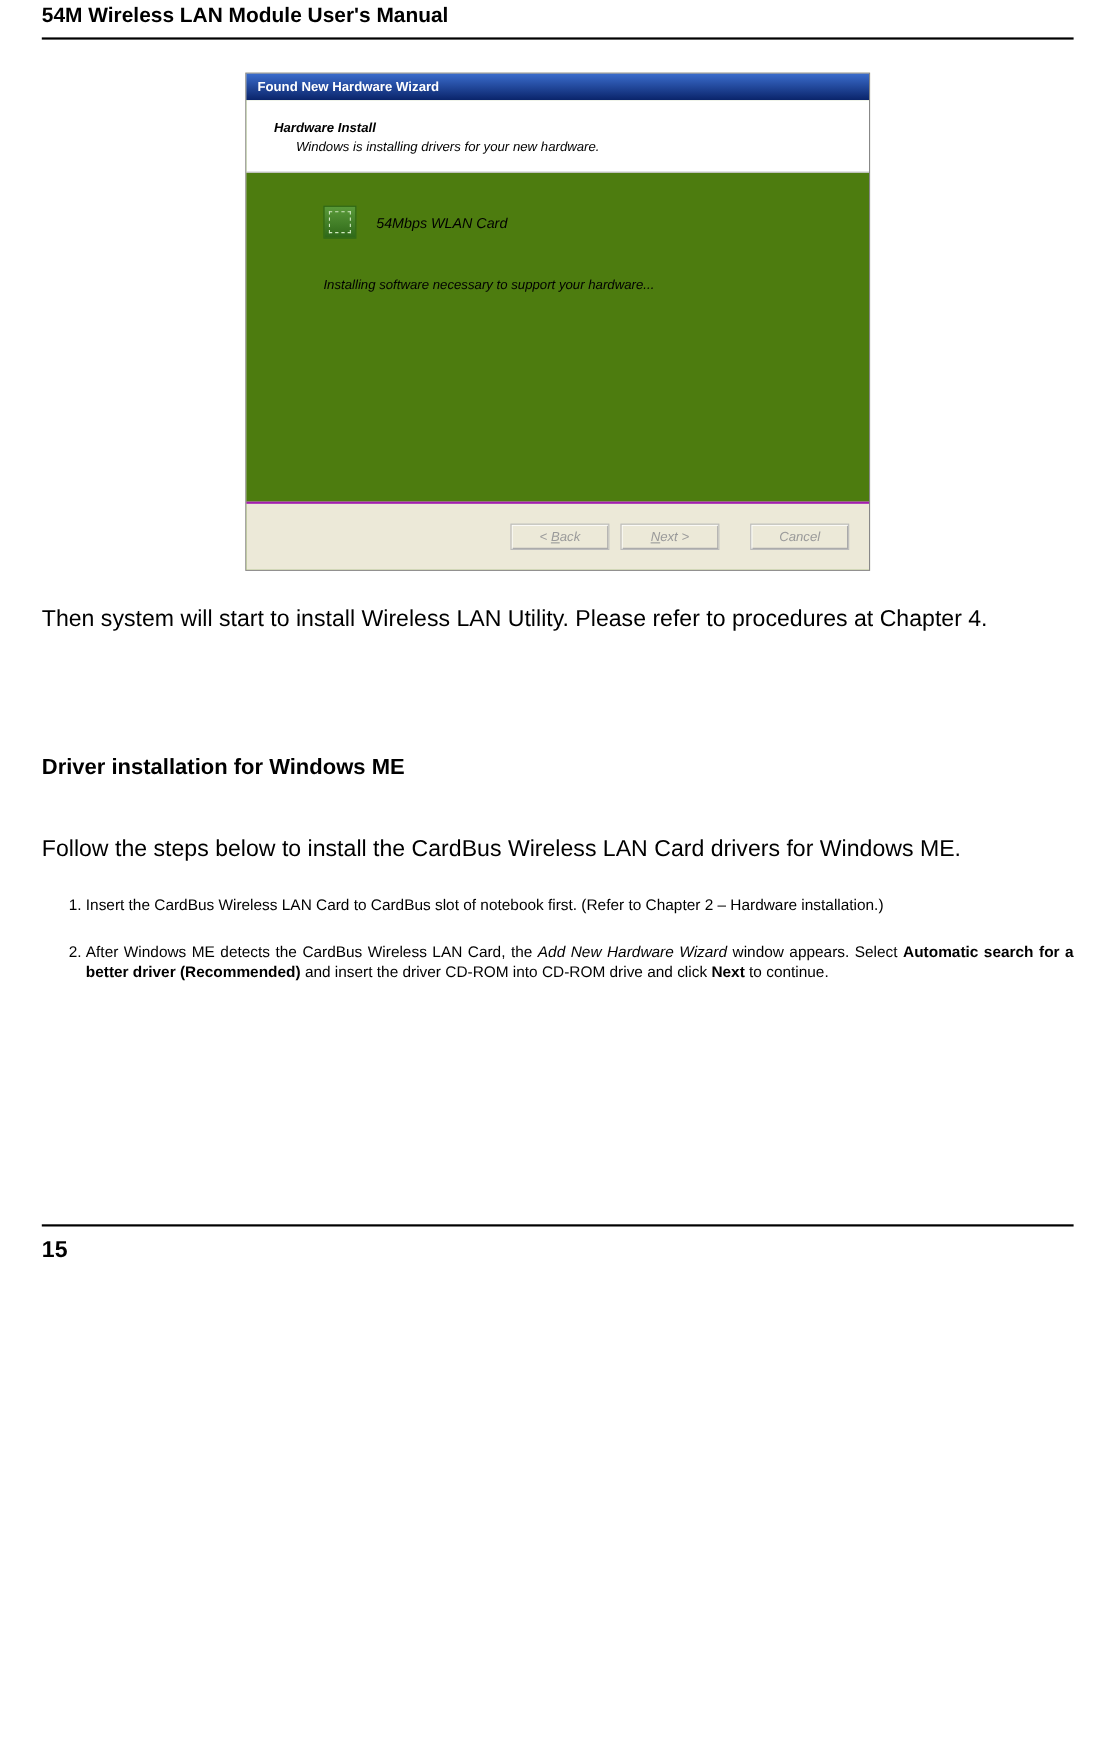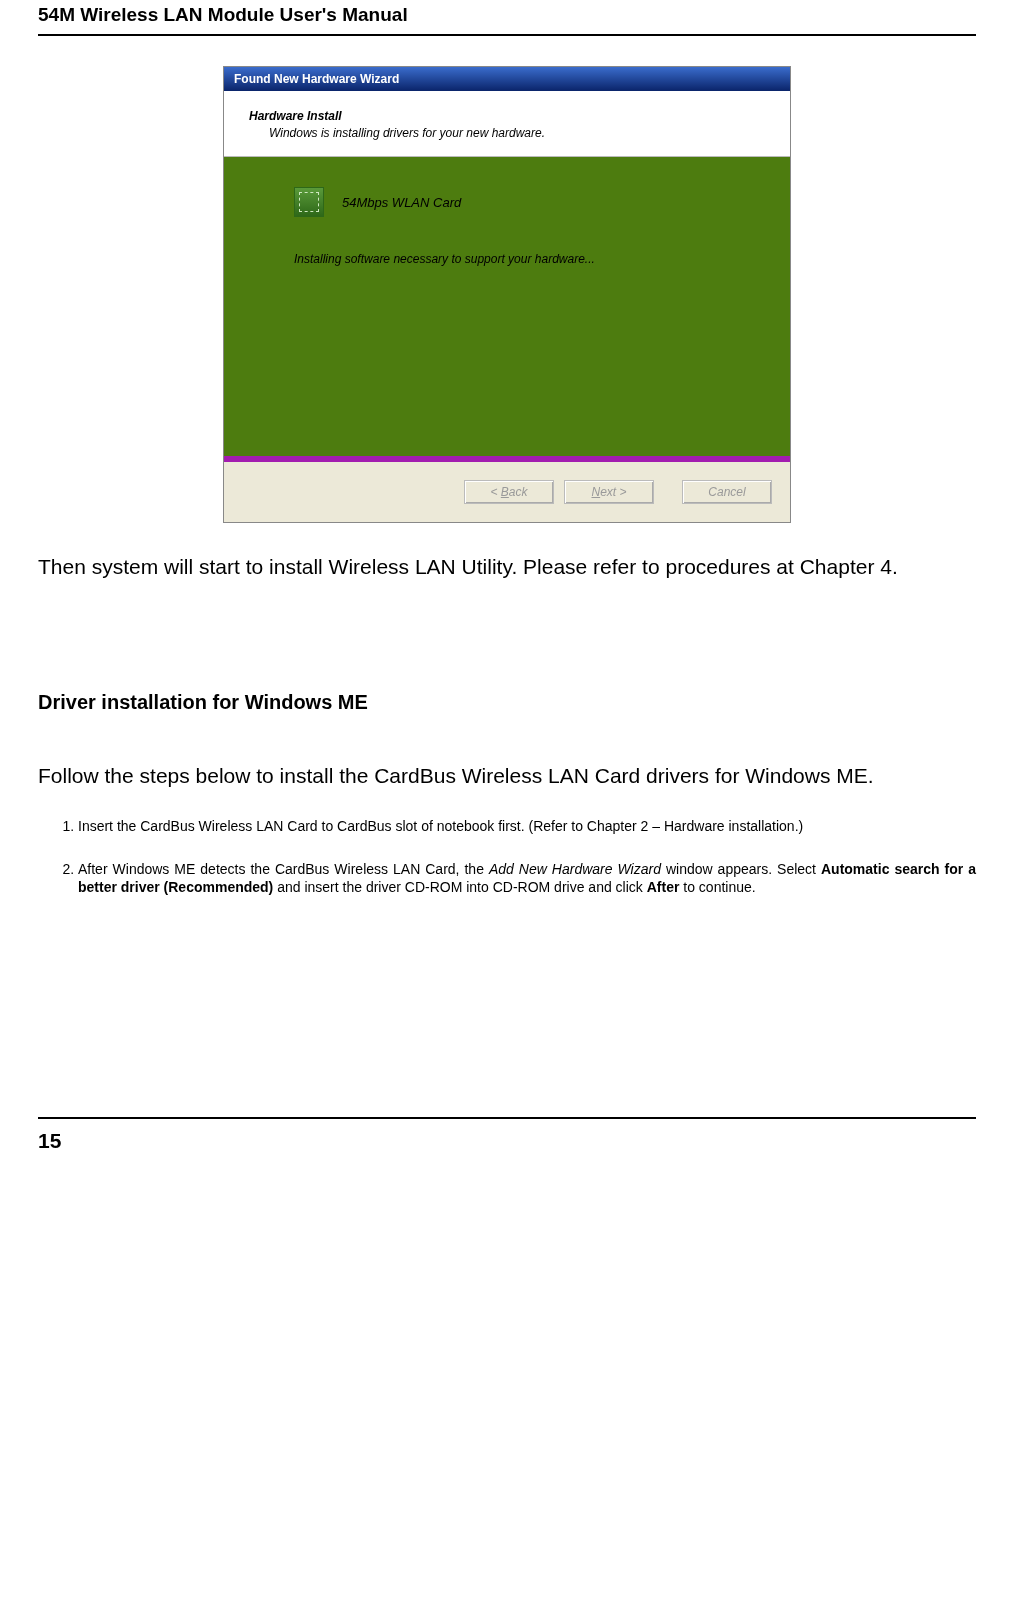--- a/index.html
+++ b/index.html
@@ -78,21 +78,21 @@
     content: "";
     position: absolute;
     inset: 4px;
     border: 1px dashed #cfe8c0;
   }
   .wizard-installing {
     margin-left: 45px;
     font-size: 12px;
   }
   .wizard-footer {
-    border-top: 6px solid #a21caf;
+    border-top: 2px solid #a21caf;
     padding: 18px 18px;
     display: flex;
     justify-content: flex-end;
     gap: 10px;
     background: #ece9d8;
   }
   .wizard-btn {
     min-width: 90px;
     padding: 4px 10px;
     font-size: 12px;
@@ -174,20 +174,20 @@
 
   <p class="body-text">Then system will start to install Wireless LAN Utility. Please refer to procedures at Chapter 4.</p>
 
   <h2 class="section">Driver installation for Windows ME</h2>
 
   <p class="desc">Follow the steps below to install the CardBus Wireless LAN Card drivers for Windows ME.</p>
 
   <ol class="steps">
     <li>Insert the CardBus Wireless LAN Card to CardBus slot of notebook first. (Refer to Chapter 2 – Hardware installation.)</li>
     <li>
-      <span>After Windows ME detects the CardBus Wireless LAN Card, the </span><span class="italic">Add New Hardware Wizard</span><span> window appears. Select </span><span class="bold">Automatic search for a better driver (Recommended)</span><span> and insert the driver CD-ROM into CD-ROM drive and click </span><span class="bold">After</span><span> to continue.</span>
+      <span>After Windows ME detects the CardBus Wireless LAN Card, the </span><span class="italic">Add New Hardware Wizard</span><span> window appears. Select </span><span class="bold">Automatic search for a better driver (Recommended)</span><span> and insert the driver CD-ROM into CD-ROM drive and click </span><span class="bold">Next</span><span> to continue.</span>
     </li>
   </ol>
 
   <div class="footer">
     <div class="page-num">15</div>
   </div>
 </div>
 
 </body></html>

